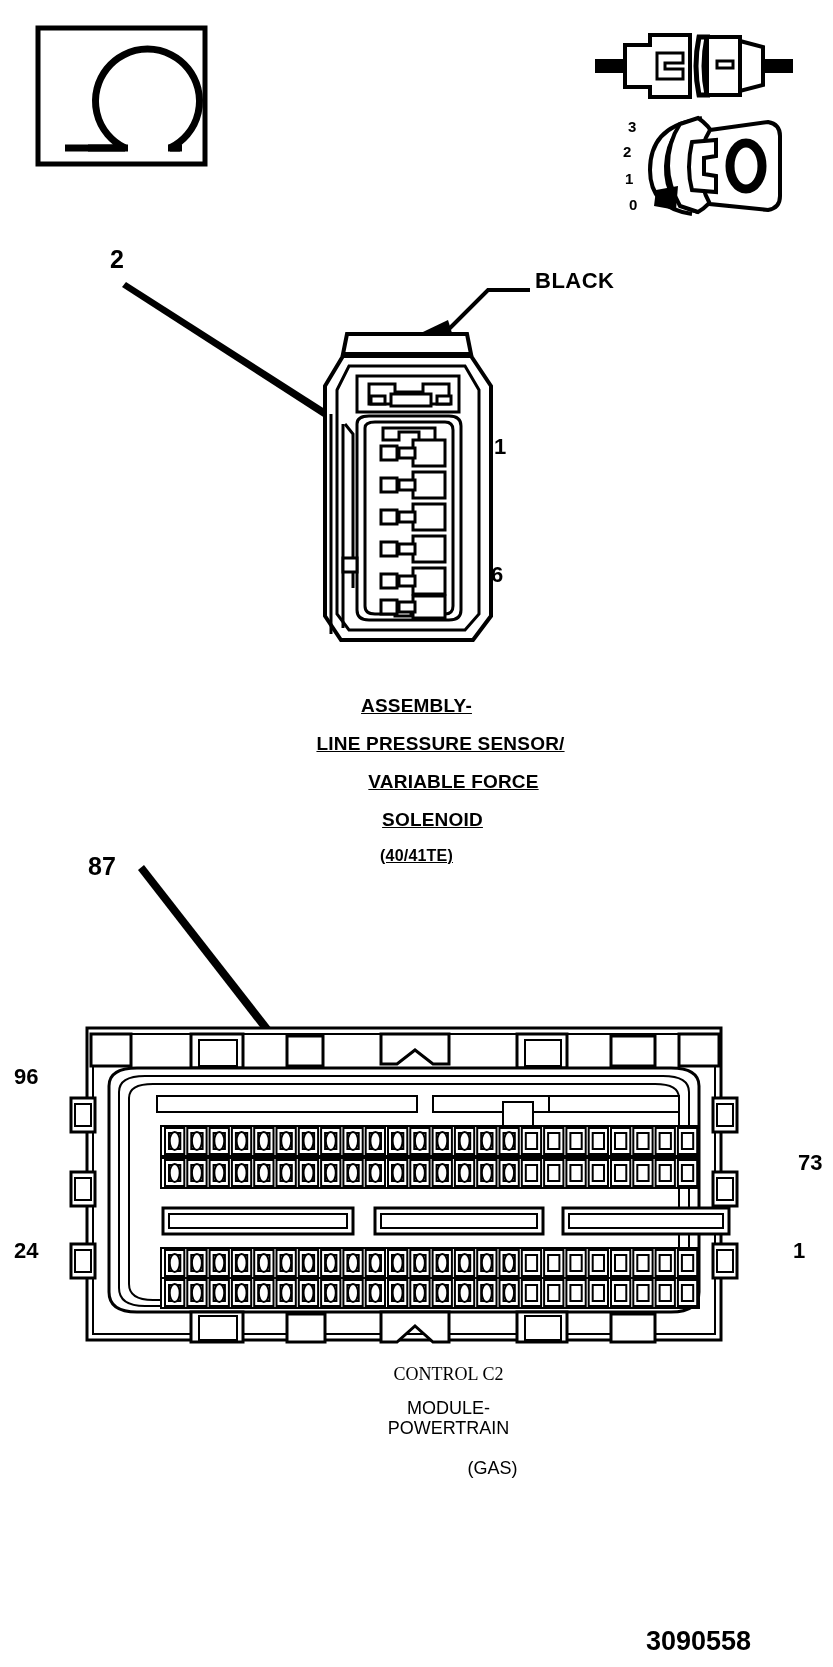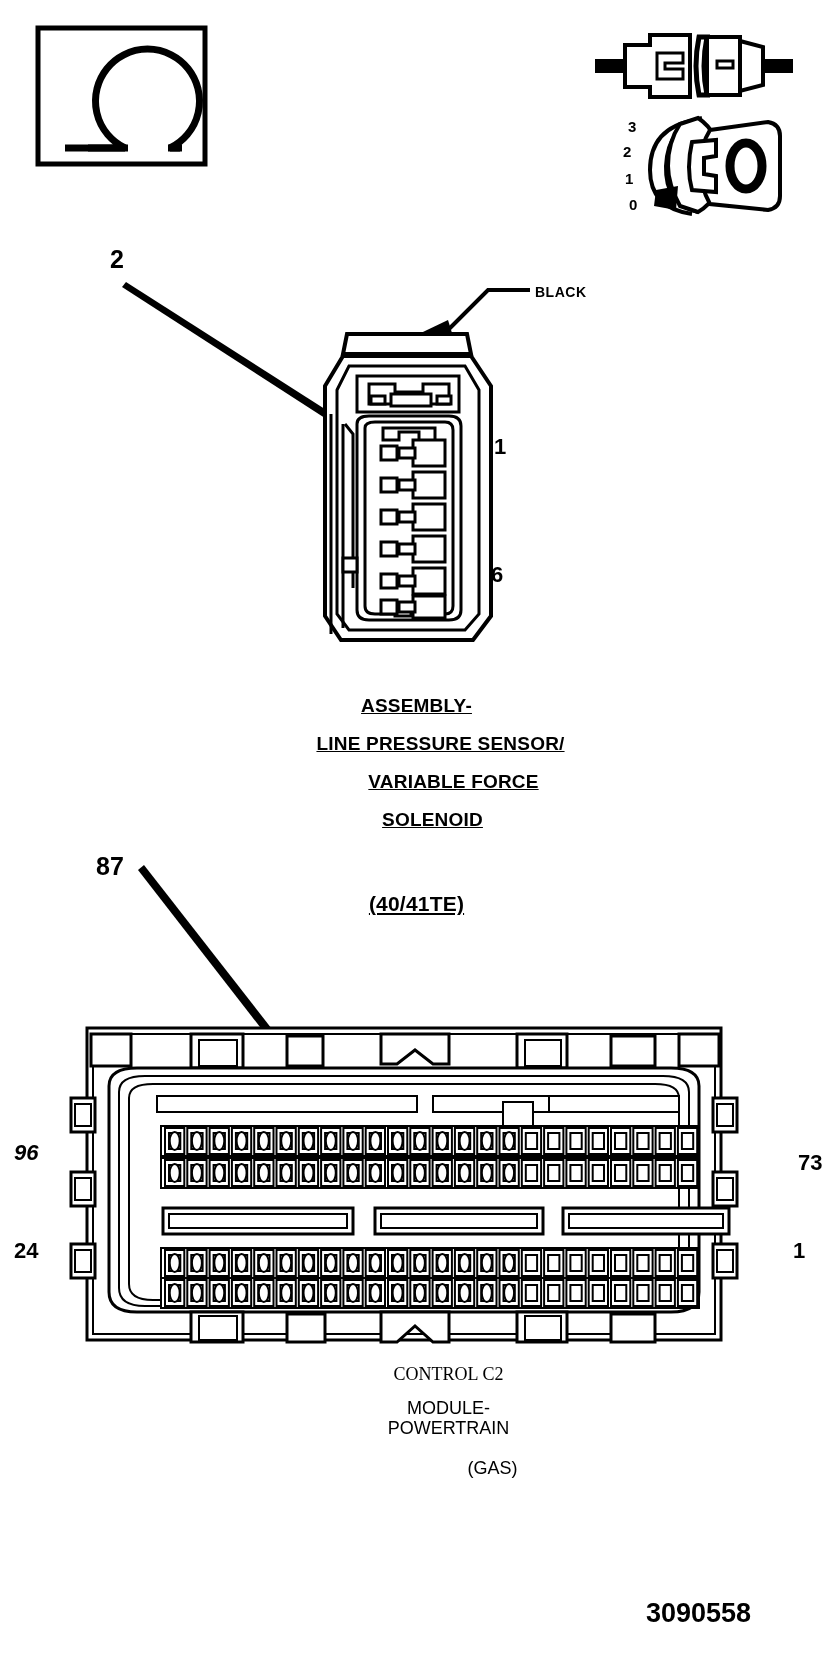--- a/index.html
+++ b/index.html
@@ -5,22 +5,22 @@
   html,body{margin:0;padding:0;background:#fff;}
   body{width:833px;height:1667px;position:relative;overflow:hidden;
        font-family:"Liberation Sans",sans-serif;color:#000;}
   .stage{position:absolute;left:0;top:0;width:833px;height:1667px;}
   svg{display:block;}
   .txt{position:absolute;white-space:pre;}
   .cap-bold{font-weight:bold;font-size:19px;letter-spacing:.2px;text-align:center;text-decoration:underline;}
   .cap-plain{font-size:18px;text-align:center;line-height:20px;padding-left:32px;}
   .pinnum{font-weight:bold;font-size:22px;}
   .leadnum{font-weight:bold;font-size:25px;}
-  .blacklbl{font-weight:bold;font-size:14px;letter-spacing:.5px;margin-top:16px;}
-  .partnum{font-weight:bold;font-size:27px;}
+  .blacklbl{font-weight:bold;font-size:22px;letter-spacing:.5px;}
+  .partnum{font-weight:bold;font-size:27px;margin-top:28px;}
   .keynum{font-weight:bold;font-size:15px;}
   .ctr{position:absolute;width:100%;text-align:center;left:0;}
 </style>
 </head>
 <body>
 
 <div class="stage">
 
   <svg width="200" height="180" style="position:absolute;left:30px;top:20px;">
     <rect x="8" y="8" width="167" height="136" fill="none" stroke="#000" stroke-width="5"></rect>
@@ -113,23 +113,23 @@
     </g>
   </svg>
 
   <div class="txt pinnum" style="left:494px;top:434px;">1</div>
   <div class="txt pinnum" style="left:491px;top:562px;">6</div>
 
   <div class="ctr cap-bold" style="top:695px;">ASSEMBLY-</div>
   <div class="ctr cap-bold" style="top:733px;padding-left:24px;">LINE PRESSURE SENSOR/</div>
   <div class="ctr cap-bold" style="top:771px;padding-left:37px;">VARIABLE FORCE</div>
   <div class="ctr cap-bold" style="top:809px;padding-left:16px;">SOLENOID</div>
-  <div class="ctr cap-bold" style="top:847px;font-size:21px;margin-top:45px;">(40/41TE)</div>
-
-  <div class="txt leadnum" style="left:96px;top:852px;">87</div>
+  <div class="ctr cap-bold" style="top:847px;font-size:16px;">(40/41TE)</div>
+
+  <div class="txt leadnum" style="left:88px;top:852px;">87</div>
   <svg width="260" height="270" style="position:absolute;left:130px;top:860px;">
     <polygon points="8,10 196,252 202,246 14,5" fill="#000"></polygon>
     <polygon points="172,226 208,258 168,256" fill="#000"></polygon>
   </svg>
 
   <svg width="680" height="330" style="position:absolute;left:65px;top:1020px;">
 
     <rect x="22" y="8" width="634" height="312" fill="#fff" stroke="#000" stroke-width="3"></rect>
     <rect x="28" y="14" width="622" height="300" fill="#fff" stroke="#000" stroke-width="2"></rect>
 
@@ -448,21 +448,21 @@
 
     <rect x="126" y="292" width="52" height="30" fill="#fff" stroke="#000" stroke-width="3"></rect>
     <rect x="134" y="296" width="38" height="24" fill="#fff" stroke="#000" stroke-width="2"></rect>
     <rect x="222" y="294" width="38" height="28" fill="#fff" stroke="#000" stroke-width="3"></rect>
     <path d="M316 292 L384 292 L384 322 L368 322 L350 306 L332 322 L316 322 Z" fill="#fff" stroke="#000" stroke-width="3"></path>
     <rect x="452" y="292" width="50" height="30" fill="#fff" stroke="#000" stroke-width="3"></rect>
     <rect x="460" y="296" width="36" height="24" fill="#fff" stroke="#000" stroke-width="2"></rect>
     <rect x="546" y="294" width="44" height="28" fill="#fff" stroke="#000" stroke-width="3"></rect>
   </svg>
 
-  <div class="txt pinnum" style="left:14px;top:1140px;font-style:italic;">96</div>
+  <div class="txt pinnum" style="left:14px;top:1064px;">96</div>
   <div class="txt pinnum" style="left:778px;top:1150px;margin-left:20px;">73</div>
   <div class="txt pinnum" style="left:14px;top:1238px;">24</div>
   <div class="txt pinnum" style="left:793px;top:1238px;">1</div>
 
   <div class="ctr cap-plain" style="top:1398px;">MODULE-</div>
   <div class="ctr cap-plain" style="top:1418px;">POWERTRAIN</div>
   <div class="ctr cap-plain" style="top:1364px;font-family:Liberation Serif, serif;">CONTROL C2</div>
   <div class="ctr cap-plain" style="top:1458px;margin-left:44px;">(GAS)</div>
 
   <div class="txt partnum" style="left:646px;top:1598px;">3090558</div>

